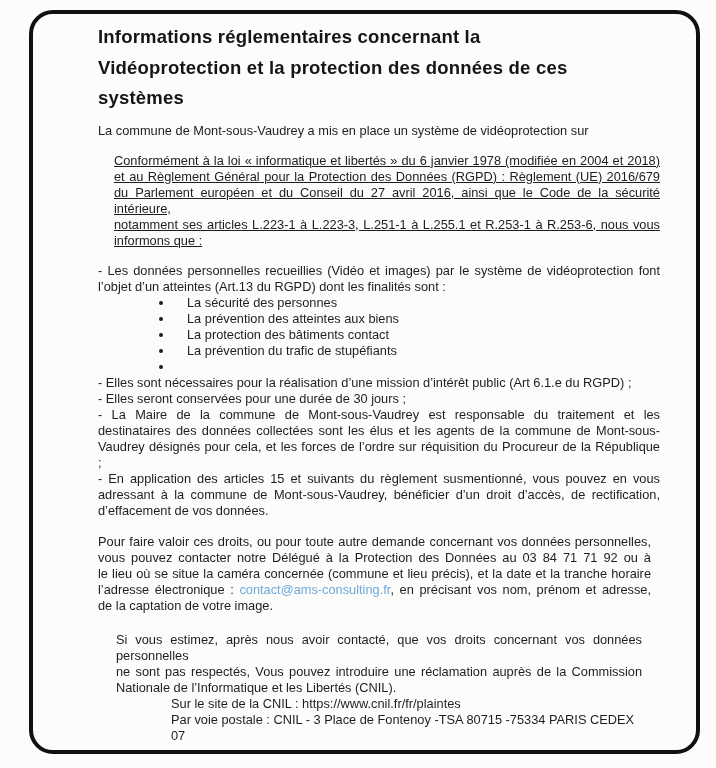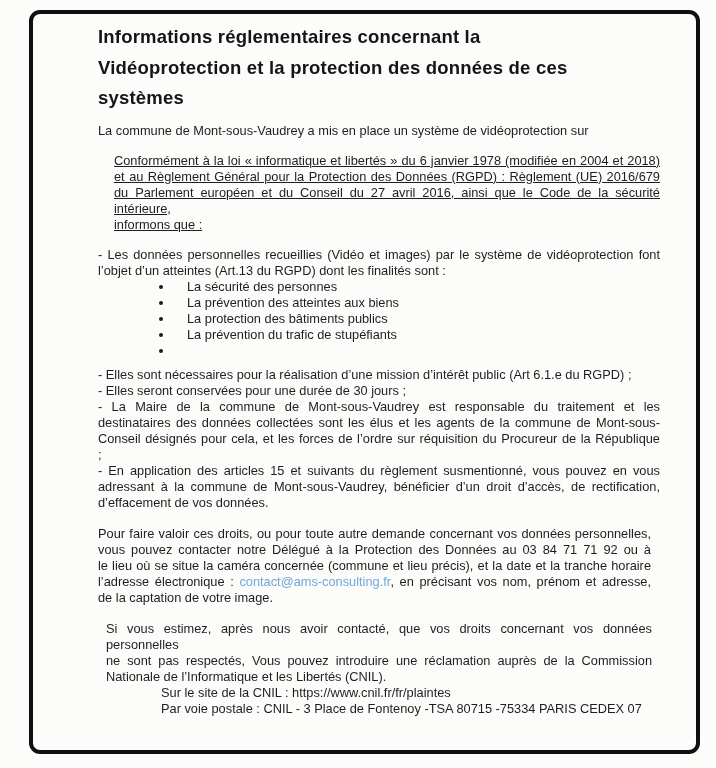--- a/index.html
+++ b/index.html
@@ -12,44 +12,44 @@
   body{
     width:716px;height:768px;position:relative;overflow:hidden;
     background:var(--c-background);
     font-family:"Liberation Sans", sans-serif;
     color:var(--c-text);
     -webkit-font-smoothing:antialiased;
   }
   .frame{
     position:absolute;left:29px;top:10px;width:671px;height:744px;
     border:4px solid var(--c-border);
-    border-radius:11px;
+    border-radius:24px;
     box-sizing:border-box;
     padding:8px 36px 0 65px;
   }
   .title{
     font-size:18.5px;font-weight:700;line-height:30.5px;
     color:#151515;letter-spacing:0.2px;
     margin:0 0 9px 0;
   }
   .title .line{font-size:inherit;line-height:inherit;white-space:nowrap;}
   .line{font-size:12.8px;line-height:16px;}
   .jl{text-align:justify;text-align-last:justify;}
   .para-intro{margin:0 0 14px 0;}
   .para-legal{margin:0 0 14px 16px;text-decoration:underline;}
   .para-data-intro{margin:0;}
-  .bullets{margin:0 0 24px 0;}
+  .bullets{margin:0 0 16px 0;}
   .bullet{position:relative;padding-left:89px;font-size:12.8px;line-height:16px;}
   .dot{
     position:absolute;left:61px;top:6px;width:4px;height:4px;border-radius:50%;
     background:var(--c-text);
   }
   .points{margin:0 0 15px 0;}
   .para-contact{margin:0 9px 15px 0;}
-  .para-cnil{margin:8px;}
+  .para-cnil{margin:18px;}
   .indented{padding-left:55px;}
   .email{color:var(--c-link);text-decoration:none;cursor:pointer;}
 </style>
 </head>
 <body>
 
 <div class="frame">
 
   <h1 class="title">
     <div class="line">Informations réglementaires concernant la</div>
@@ -58,42 +58,43 @@
   </h1>
 
   <div class="para-intro">
     <div class="line">La commune de Mont-sous-Vaudrey a mis en place un système de vidéoprotection sur</div>
   </div>
 
   <div class="para-legal">
     <div class="line jl">Conformément à la loi « informatique et libertés » du 6 janvier 1978 (modifiée en 2004 et 2018)</div>
     <div class="line jl">et au Règlement Général pour la Protection des Données (RGPD) : Règlement (UE) 2016/679</div>
     <div class="line jl">du Parlement européen et du Conseil du 27 avril 2016, ainsi que le Code de la sécurité intérieure,</div>
+    <div class="line jl">notamment ses articles L.223-1 à L.223-3, L.251-1 à L.255.1 et R.253-1 à R.253-6, nous vous</div>
     <div class="line">informons que :</div>
   </div>
 
   <div class="para-data-intro">
     <div class="line jl">- Les données personnelles recueillies (Vidéo et images) par le système de vidéoprotection font</div>
     <div class="line">l’objet d’un atteintes (Art.13 du RGPD) dont les finalités sont :</div>
   </div>
 
   <div class="bullets">
     <div class="bullet"><span class="dot"></span><span>La sécurité des personnes</span></div>
     <div class="bullet"><span class="dot"></span><span>La prévention des atteintes aux biens</span></div>
-    <div class="bullet"><span class="dot"></span><span>La protection des bâtiments publics</span></div>
+    <div class="bullet"><span class="dot"></span><span>La protection des bâtiments contact</span></div>
     <div class="bullet"><span class="dot"></span><span>La prévention du trafic de stupéfiants</span></div>
     <div class="bullet"><span class="dot"></span></div>
   </div>
 
   <div class="points">
     <div class="line">- Elles sont nécessaires pour la réalisation d’une mission d’intérêt public (Art 6.1.e du RGPD) ;</div>
     <div class="line">- Elles seront conservées pour une durée de 30 jours ;</div>
     <div class="line jl">- La Maire de la commune de Mont-sous-Vaudrey est responsable du traitement et les</div>
     <div class="line jl">destinataires des données collectées sont les élus et les agents de la commune de Mont-sous-</div>
-    <div class="line jl">Conseil désignés pour cela, et les forces de l’ordre sur réquisition du Procureur de la République</div>
+    <div class="line jl">Vaudrey désignés pour cela, et les forces de l’ordre sur réquisition du Procureur de la République</div>
     <div class="line">;</div>
     <div class="line jl">- En application des articles 15 et suivants du règlement susmentionné, vous pouvez en vous</div>
     <div class="line jl">adressant à la commune de Mont-sous-Vaudrey, bénéficier d’un droit d’accès, de rectification,</div>
     <div class="line">d’effacement de vos données.</div>
   </div>
 
   <div class="para-contact">
     <div class="line jl">Pour faire valoir ces droits, ou pour toute autre demande concernant vos données personnelles,</div>
     <div class="line jl">vous pouvez contacter notre Délégué à la Protection des Données au 03 84 71 71 92 ou à</div>
     <div class="line jl">le lieu où se situe la caméra concernée (commune et lieu précis), et la date et la tranche horaire</div>

